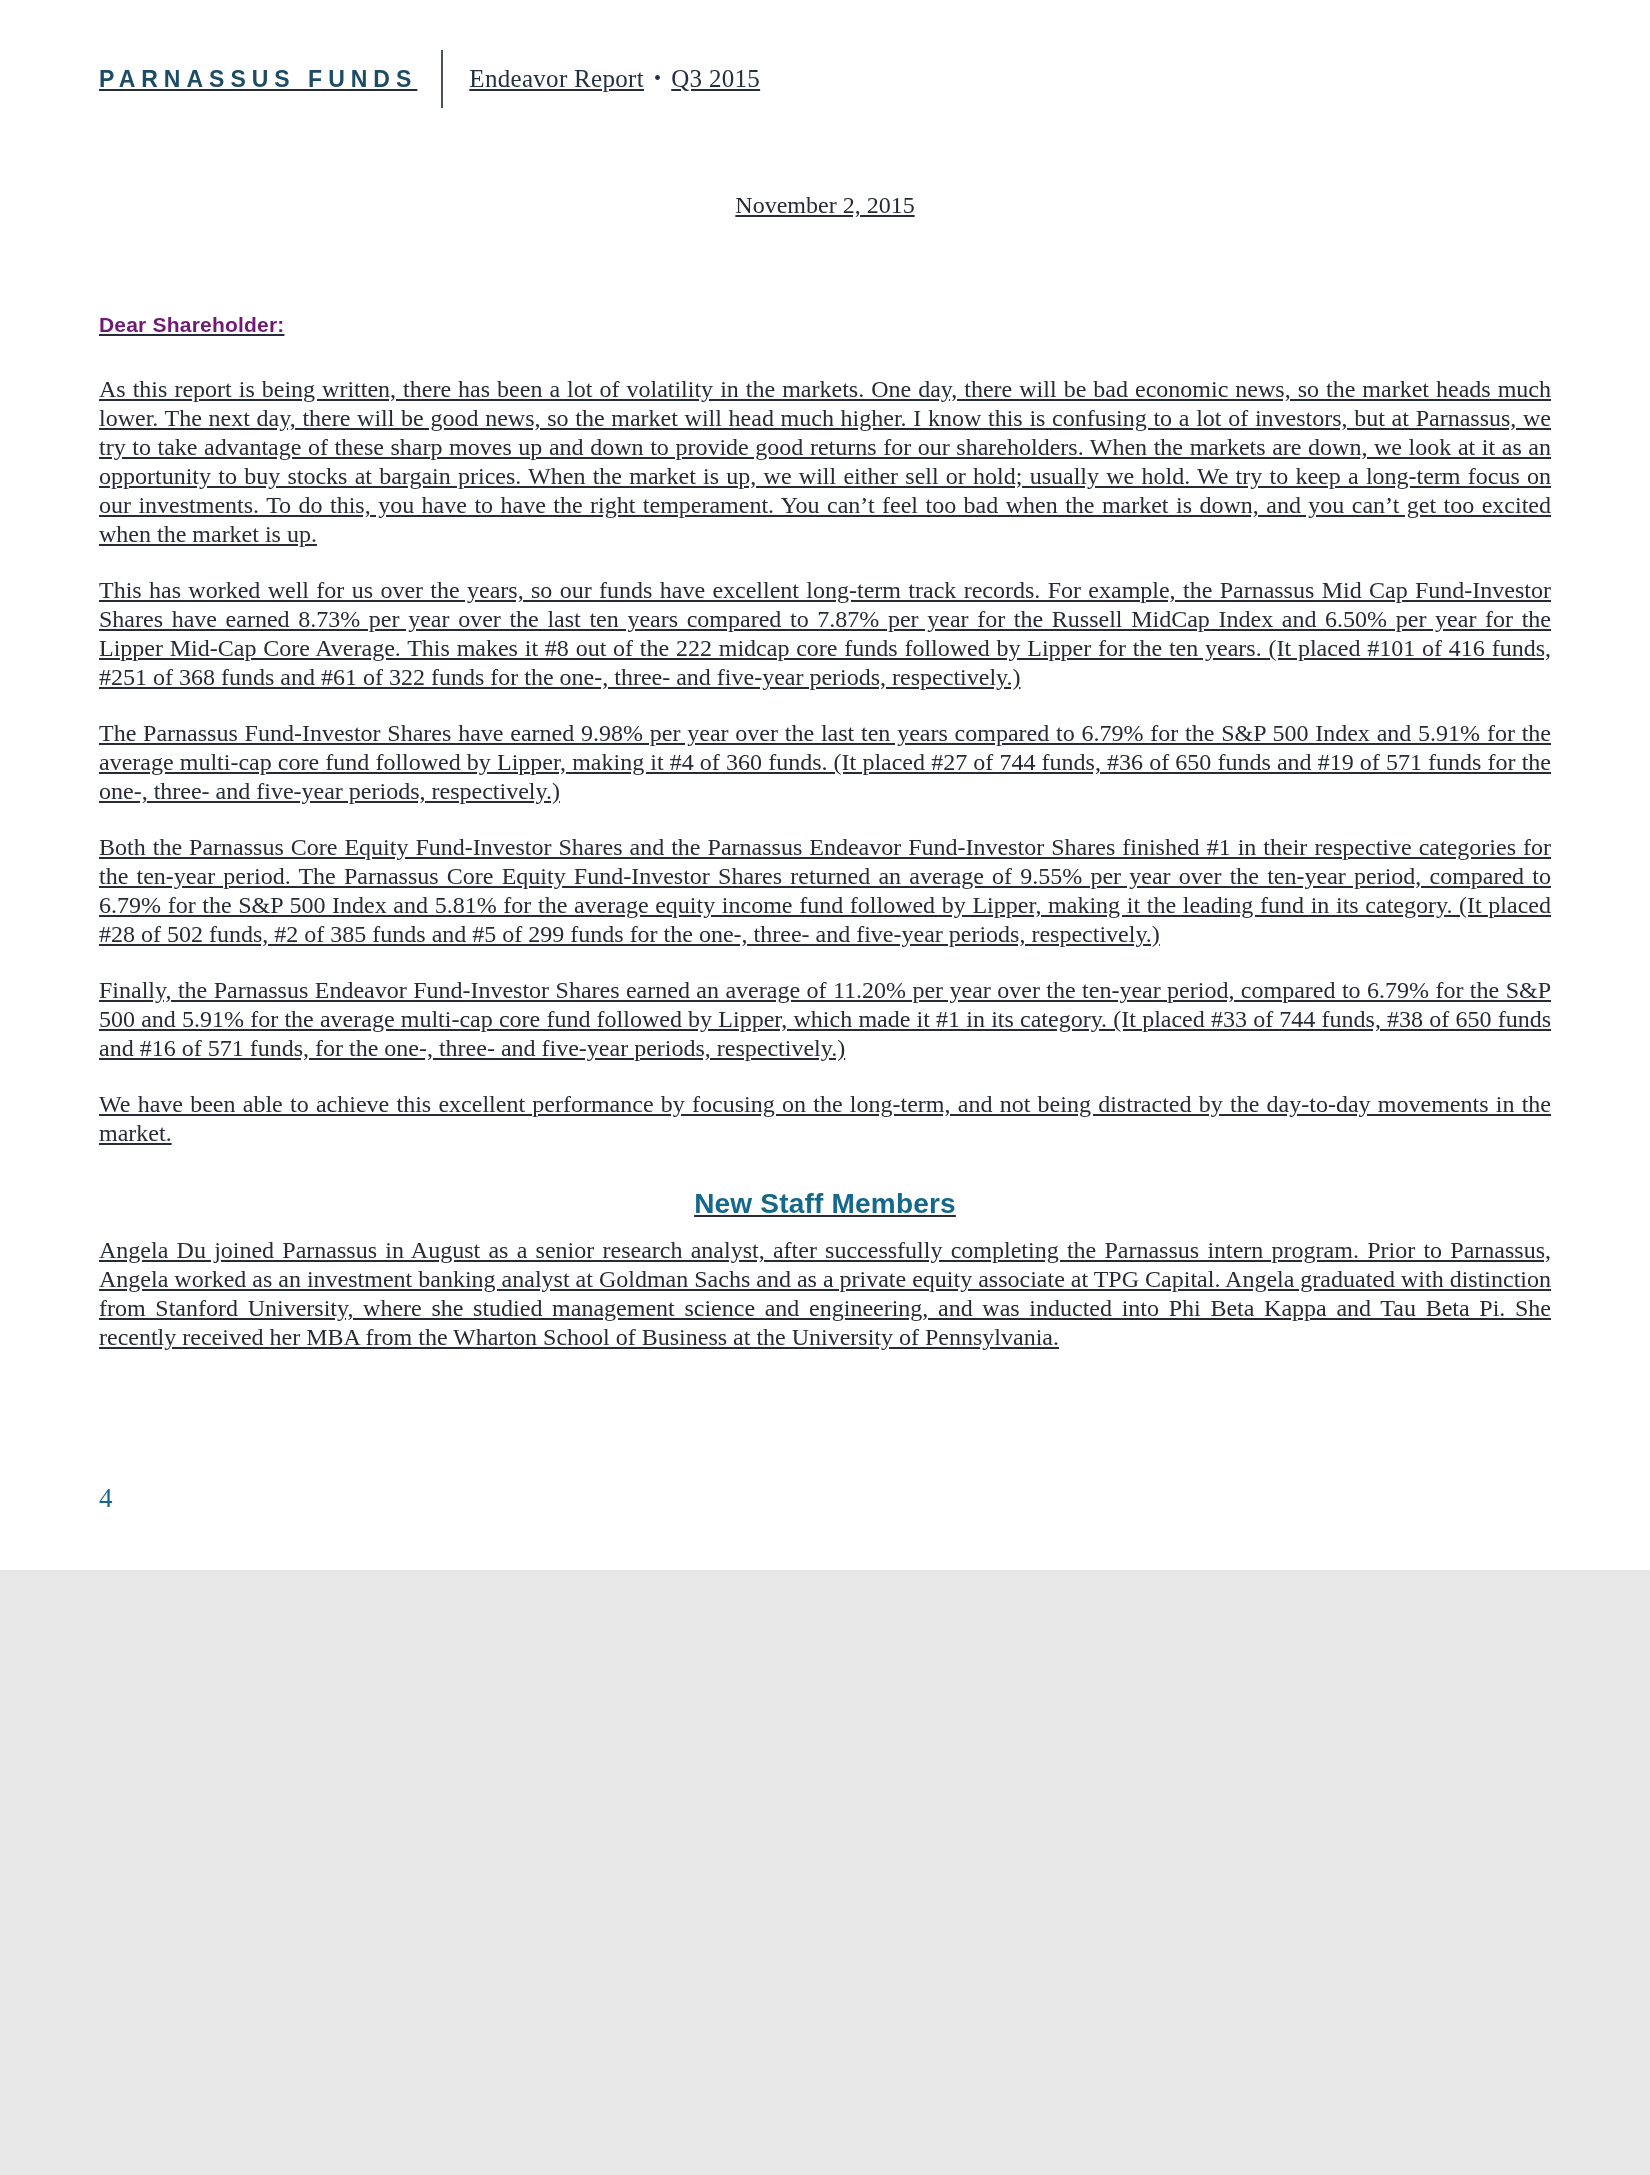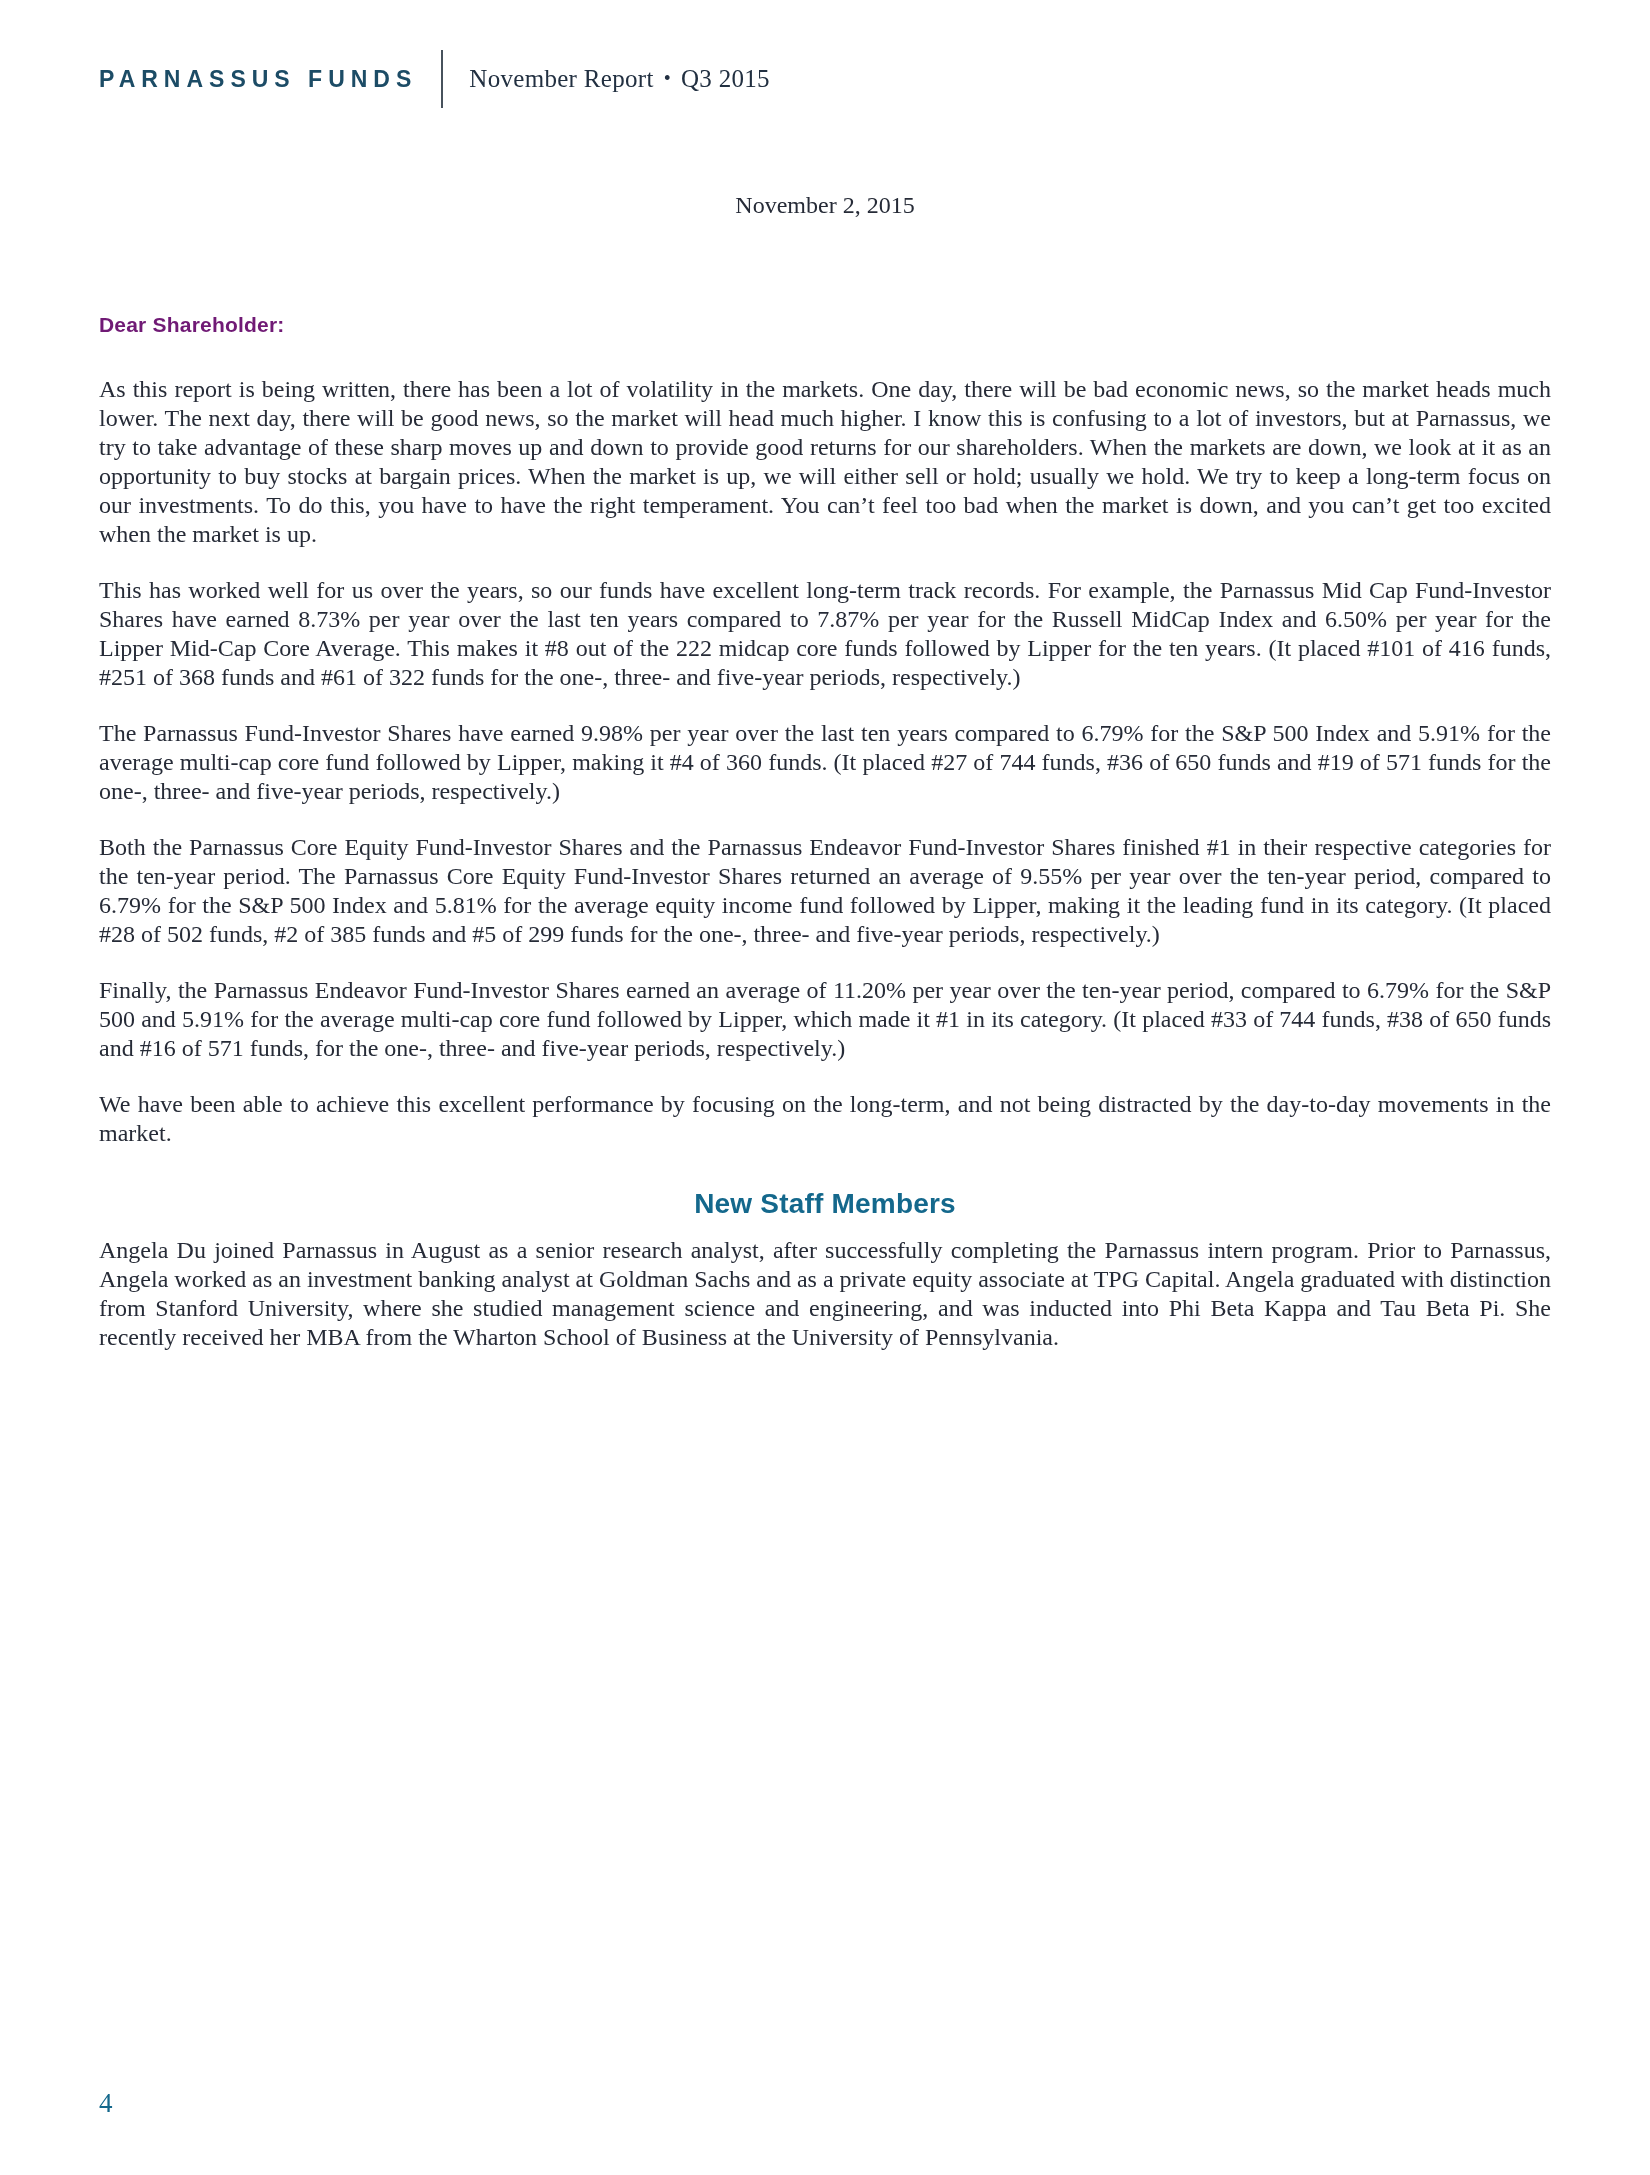--- a/index.html
+++ b/index.html
@@ -3,27 +3,28 @@
 <meta charset="utf-8">
 <style>
   html, body {
     margin: 0;
     padding: 0;
     background: #e8e8e8;
   }
   .page {
     position: relative;
     width: 1650px;
-    height: 2175px;
+    height: 1570px;
     margin: 0 auto;
     background: #ffffff;
     font-family: "Liberation Serif", serif;
     color: #262b37;
     box-sizing: border-box;
     overflow: hidden;
+    text-decoration: underline;
   }
   .content {
     padding: 0 99px;
   }
   .masthead {
     display: flex;
     align-items: center;
     padding-top: 50px;
   }
   .brand {
@@ -96,21 +97,21 @@
 </head>
 <body>
 
 <div class="page">
   <div class="content">
 
     <header class="masthead">
       <span class="brand">PARNASSUS FUNDS</span>
       <span class="masthead-rule"></span>
       <span class="report-title">
-        <span>November Report</span><span class="dot">•</span><span>Q3 2015</span>
+        <span>Endeavor Report</span><span class="dot">•</span><span>Q3 2015</span>
       </span>
     </header>
 
     <main>
       <p class="date">November 2, 2015</p>
 
       <h1 class="salutation">Dear Shareholder:</h1>
 
       <p class="body-para">As this report is being written, there has been a lot of volatility in the markets. One day, there will be bad economic news, so the market heads much lower. The next day, there will be good news, so the market will head much higher. I know this is confusing to a lot of investors, but at Parnassus, we try to take advantage of these sharp moves up and down to provide good returns for our shareholders. When the markets are down, we look at it as an opportunity to buy stocks at bargain prices. When the market is up, we will either sell or hold; usually we hold. We try to keep a long-term focus on our investments. To do this, you have to have the right temperament. You can’t feel too bad when the market is down, and you can’t get too excited when the market is up.</p>
 

